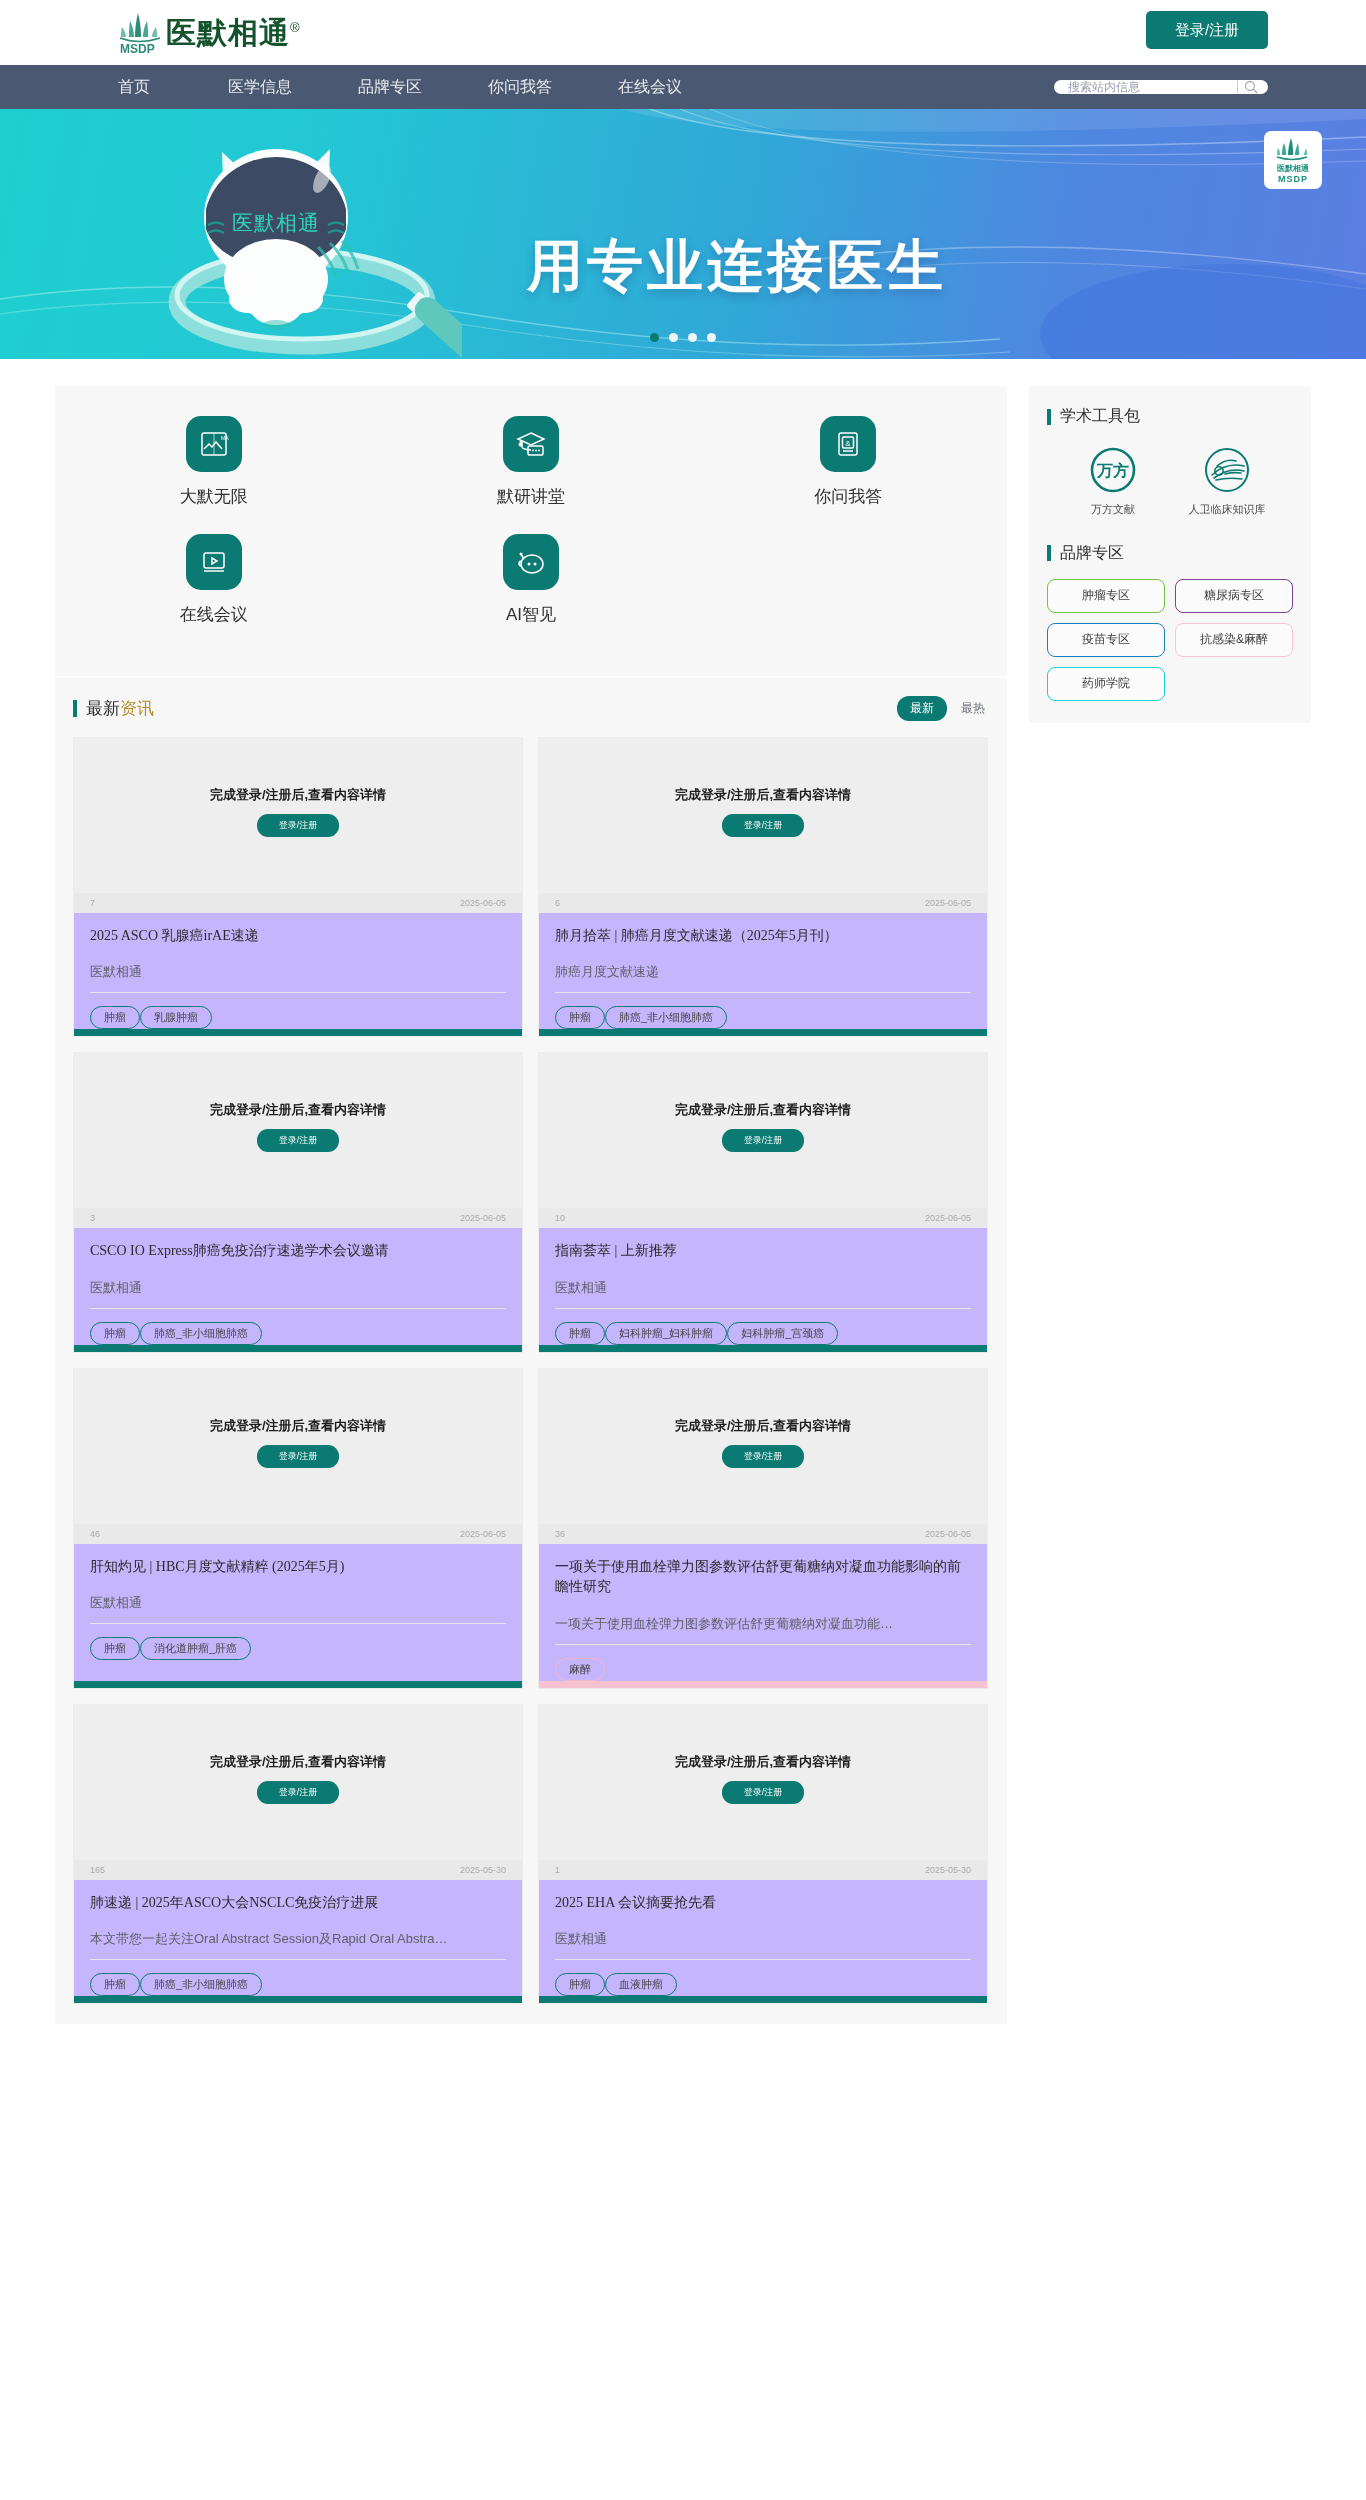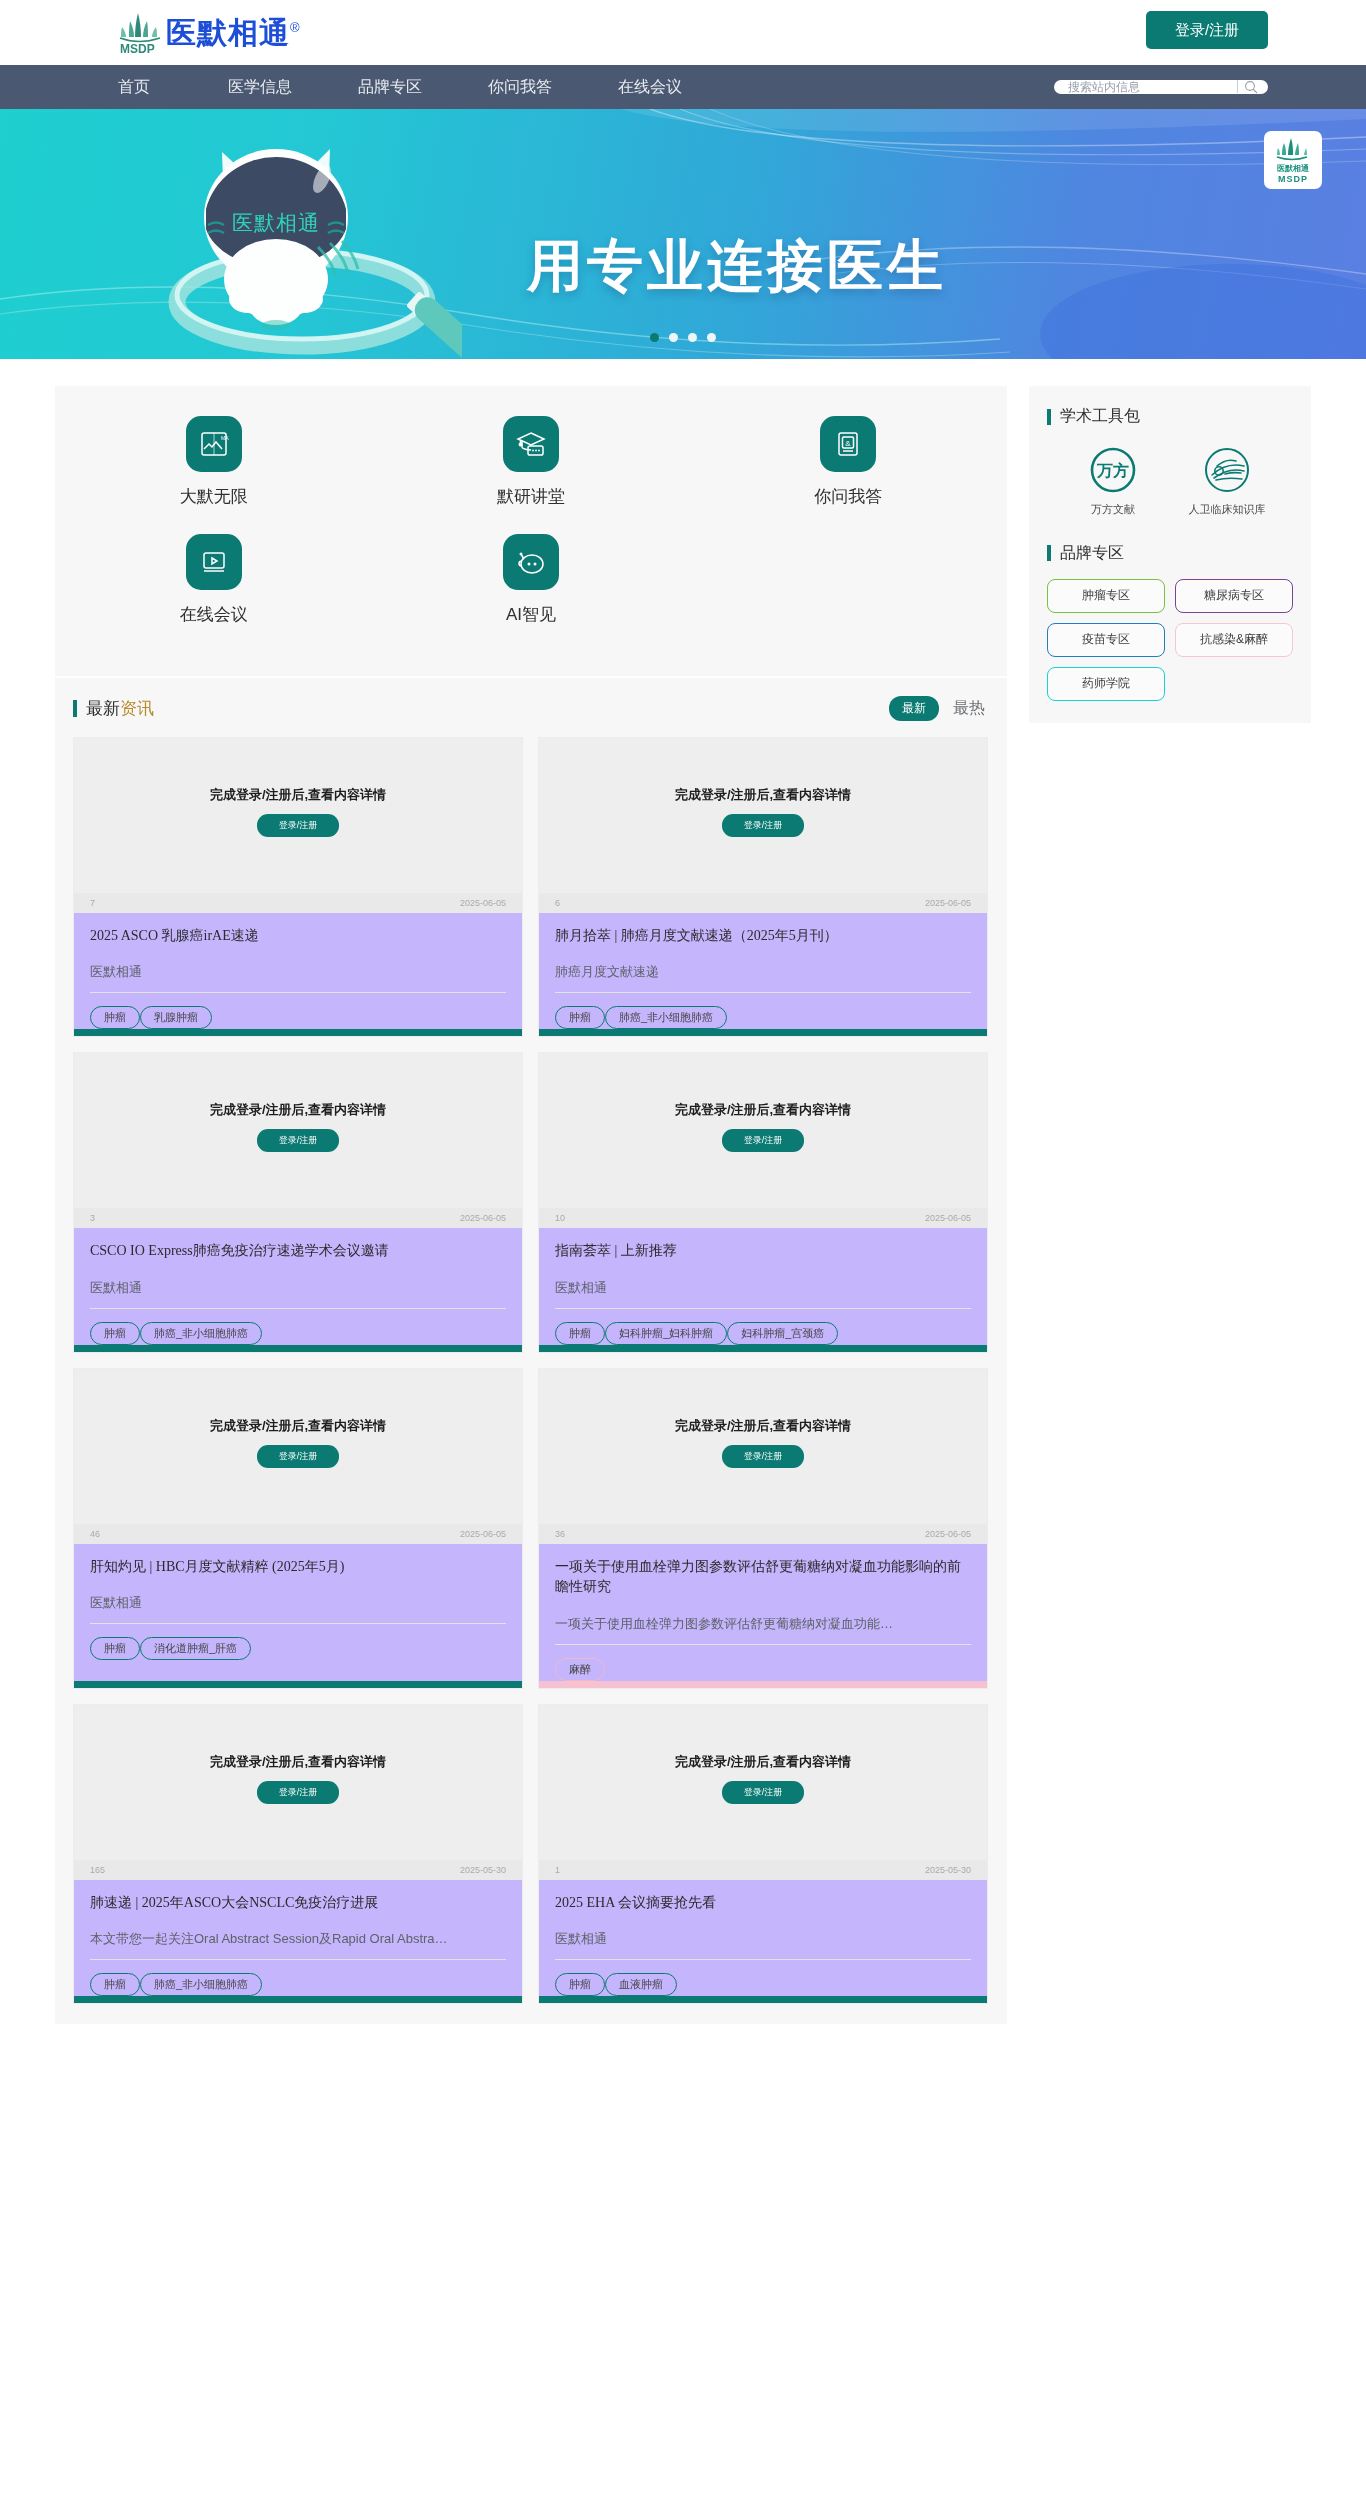--- a/index.html
+++ b/index.html
@@ -16,21 +16,21 @@
   
   .topbar {
     height:65px;
     background:#ffffff;
     display:flex;
     align-items:center;
     position:relative;
   }
   .logo-wrap { display:flex; align-items:center; margin-left:118px; }
   .logo-mark { width:46px; height:44px; position:relative; }
-  .logo-text { font-size:30px; font-weight:bold; color:#1d4ed8; letter-spacing:1px; line-height:1; position:relative; margin-left:2px;}
+  .logo-text { font-size:30px; font-weight:bold; color:#14532d; letter-spacing:1px; line-height:1; position:relative; margin-left:2px;}
   .logo-text .reg { font-size:13px; vertical-align:super; font-weight:normal; }
   .login-btn {
     position:absolute; right:98px; top:11px;
     width:122px; height:38px; border-radius:5px;
     background:#0b7a72; color:#fff;
     font-size:15px; display:flex; align-items:center; justify-content:center;
     cursor:pointer; border:none;
   }
 
   
@@ -102,21 +102,21 @@
   .news-head { display:flex; align-items:center; justify-content:space-between; padding:0 4px 0 0; }
   .news-title { display:flex; align-items:center; font-size:17px; }
   .bar-accent { width:4px; height:17px; background:#0b7a72; margin-right:9px; }
   .nt-a { color:#303030; }
   .nt-b { color:#b58a2b; }
   .news-tabs { display:flex; align-items:center; gap:14px; }
   .tab-pill {
     background:#0b7a72; color:#fff; font-size:12px;
     border-radius:12px; padding:4px 13px; cursor:pointer;
   }
-  .tab-plain { color:#6d7177; font-size:16px; cursor:pointer; }
+  .tab-plain { color:#6d7177; font-size:12px; cursor:pointer; }
 
   .cards { display:flex; flex-wrap:wrap; gap:15px; margin-top:16px; }
   .card {
     width:calc(50% - 8px); background:#c4b5fd;
     border:1px solid #ececec; position:relative; cursor:pointer;
     display:flex; flex-direction:column;
   }
   .card-thumb {
     height:155px; background:#eeeeee;
     display:flex; flex-direction:column; align-items:center; justify-content:flex-start;

